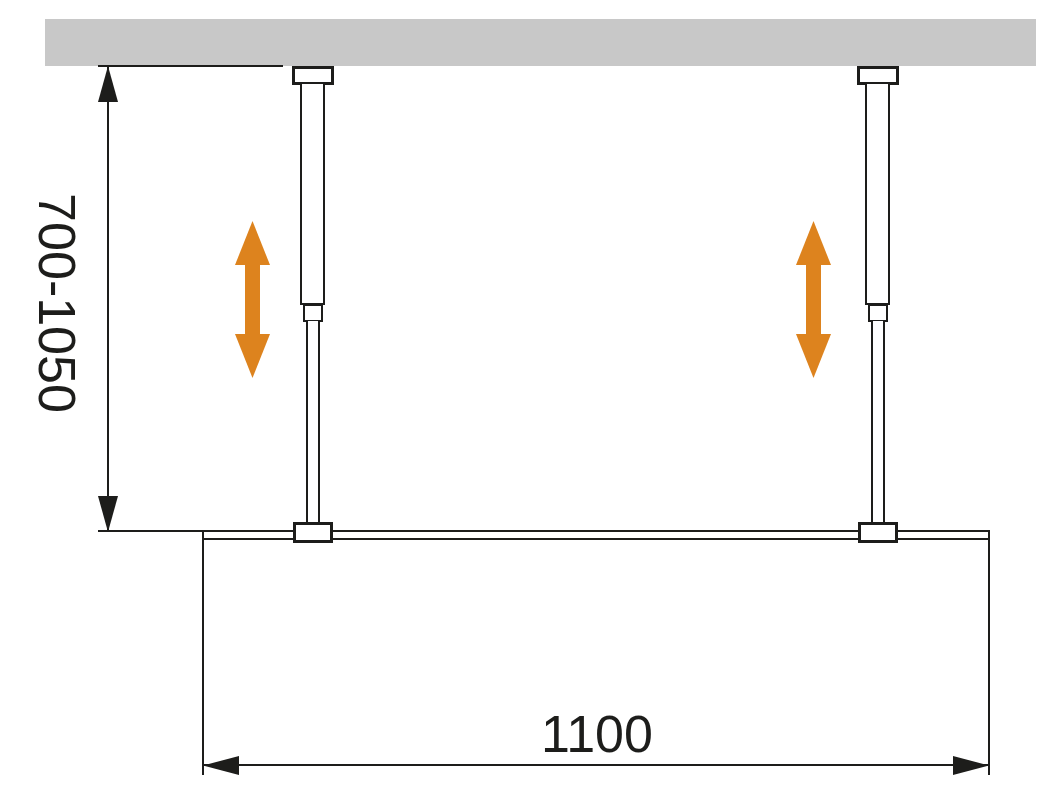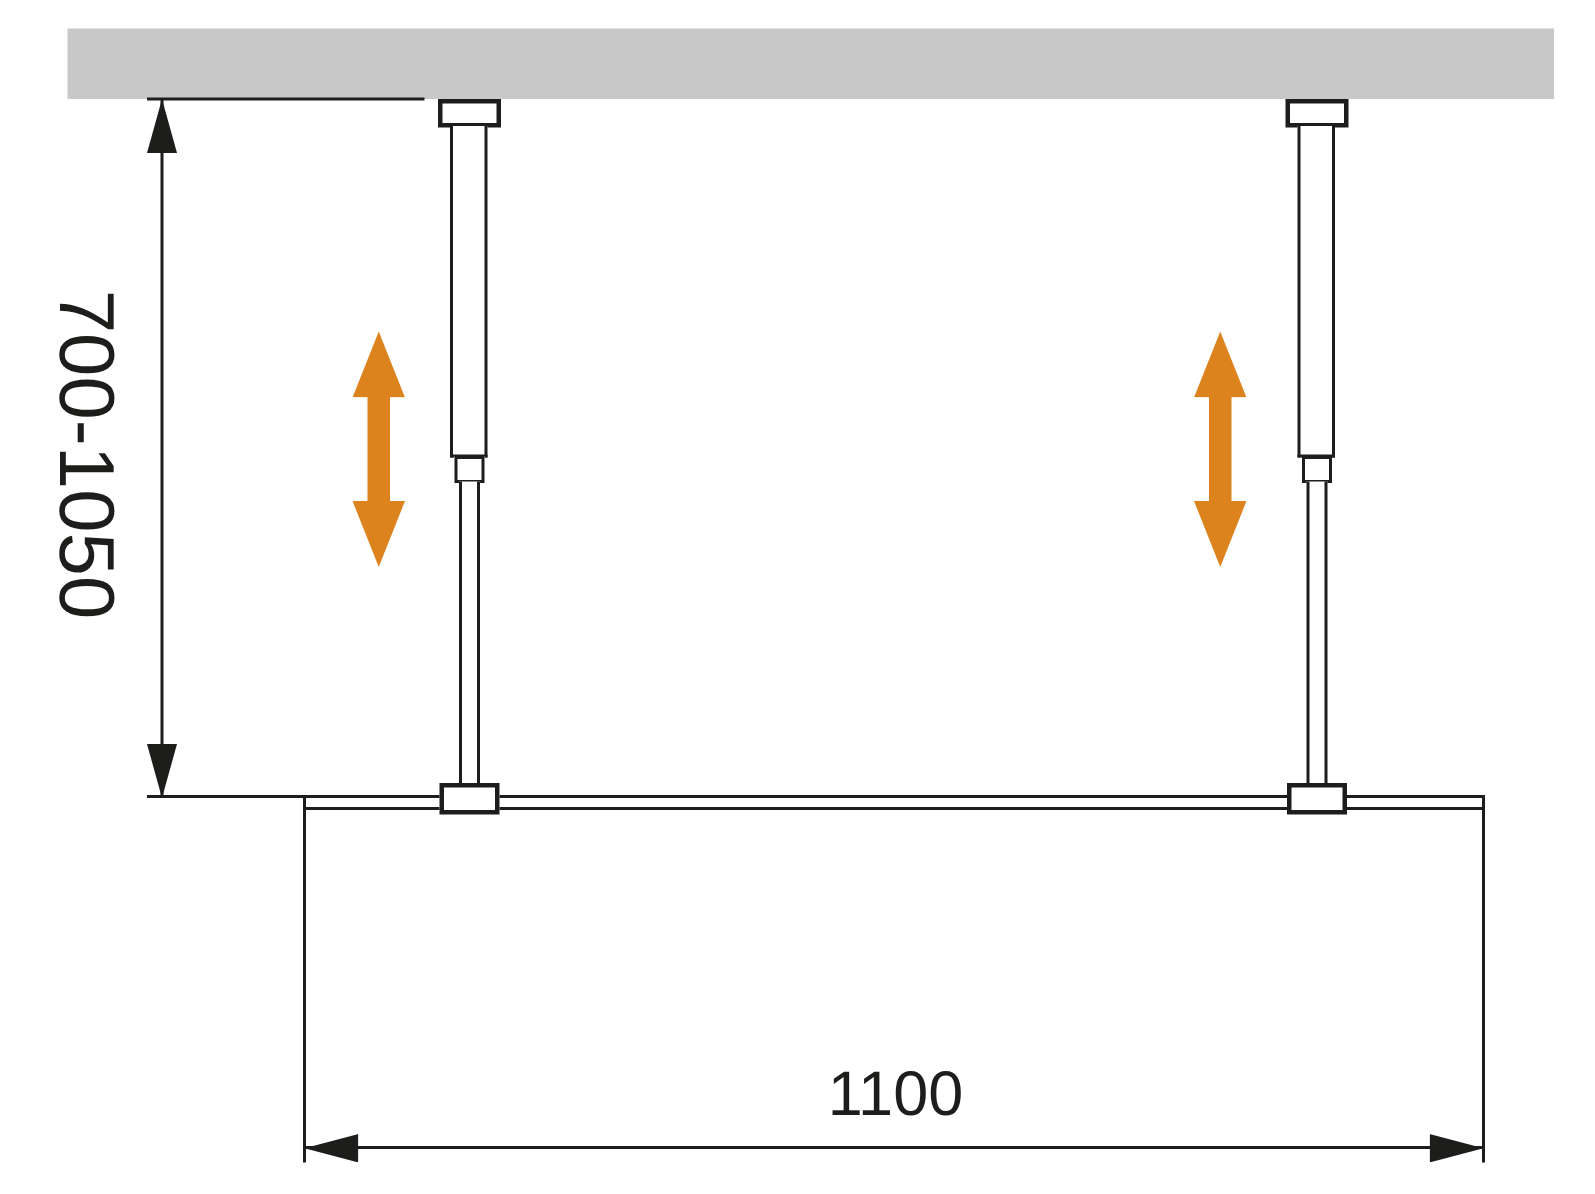--- a/index.html
+++ b/index.html
@@ -54,21 +54,21 @@
   .adj-shaft{position:absolute;left:10px;top:43px;width:15px;height:71px;background:var(--orange);}
   .adj-head-down{position:absolute;left:0;top:113px;width:35px;height:44px;background:var(--orange);
     clip-path:polygon(50% 100%,0 0,100% 0);}
   
   .dimh-line{left:203px;top:764px;width:786px;height:2px;background:var(--ink);}
   .dimh-arrow-left{left:203px;top:756px;width:36px;height:19px;background:var(--ink);
     clip-path:polygon(0 50%,100% 0,100% 100%);}
   .dimh-arrow-right{left:953px;top:756px;width:36px;height:19px;background:var(--ink);
     clip-path:polygon(100% 50%,0 0,0 100%);}
   .dimh-label{left:597px;top:708px;transform:translateX(-50%);
-    font-size:42px;line-height:1;white-space:nowrap;}
+    font-size:52px;line-height:1;white-space:nowrap;}
 </style>
 </head>
 <body>
 
 <div class="canvas">
 
   <div class="abs ceiling"></div>
   <div class="abs ceiling-line"></div>
 
   <div class="abs dimv-line"></div>

